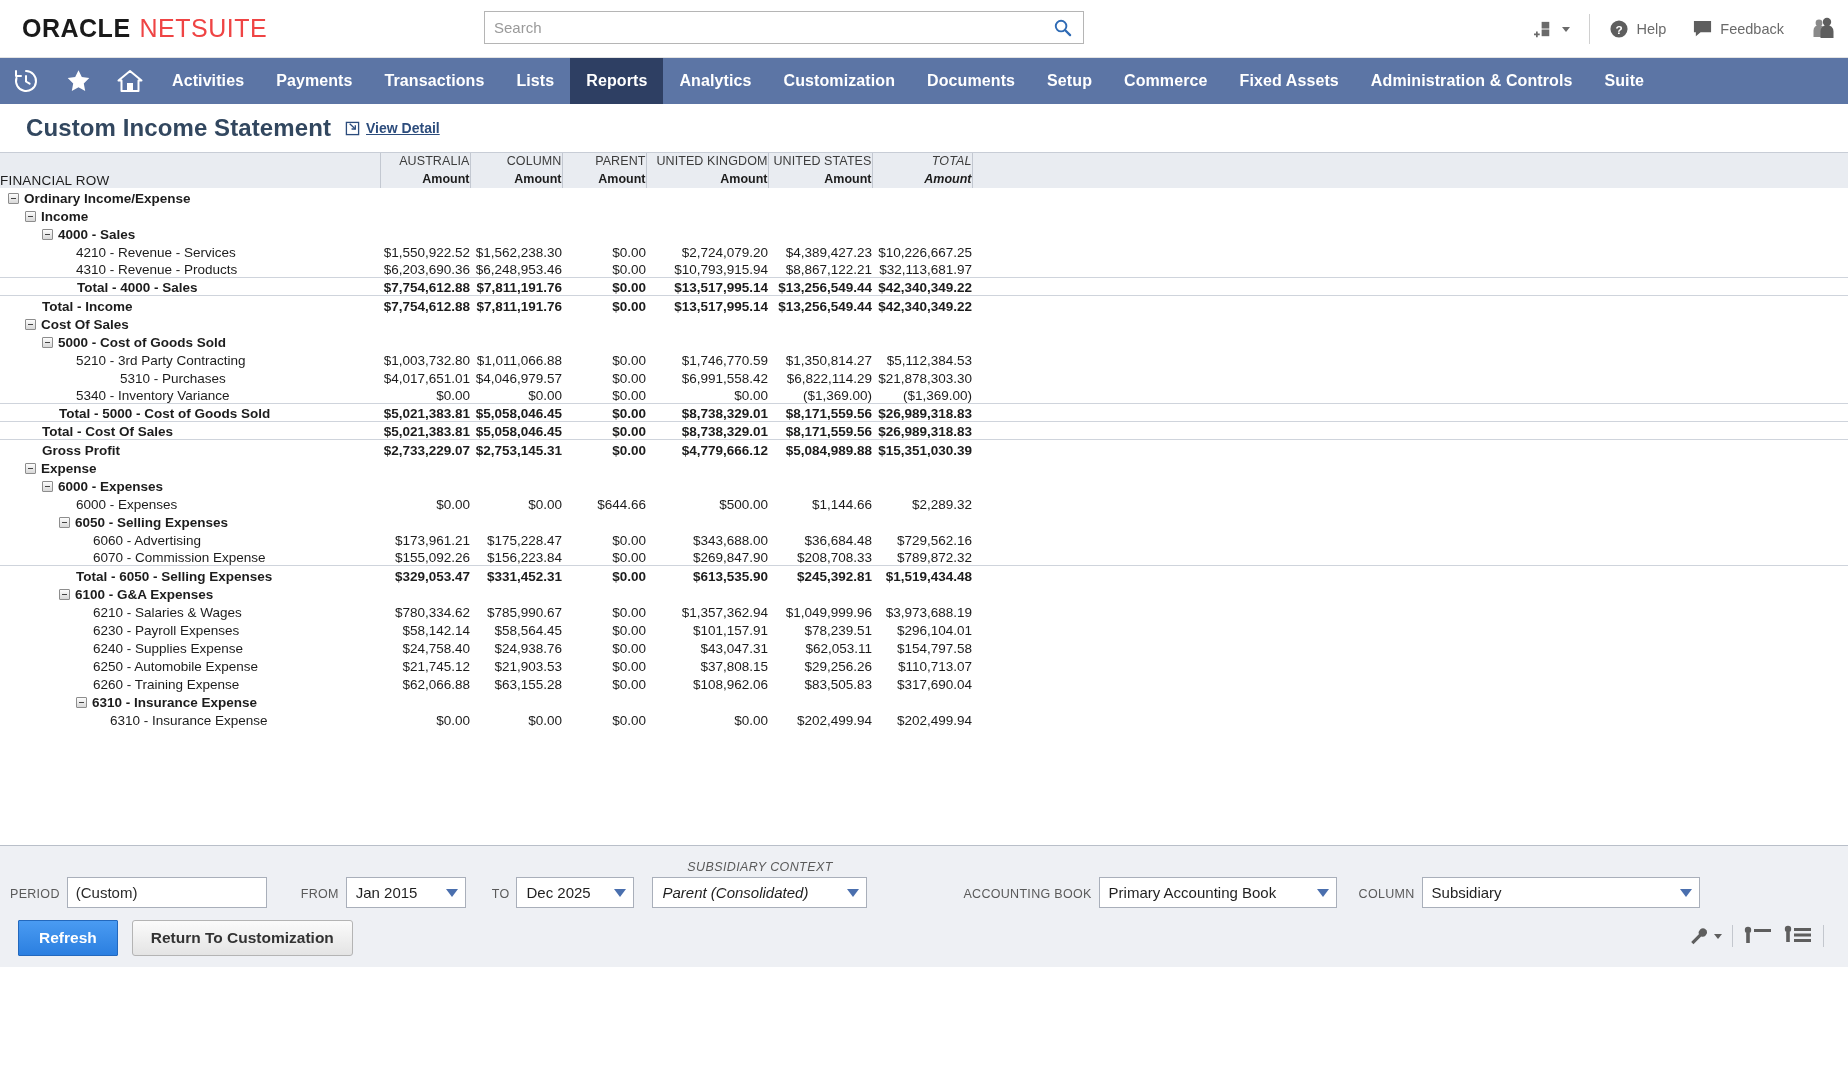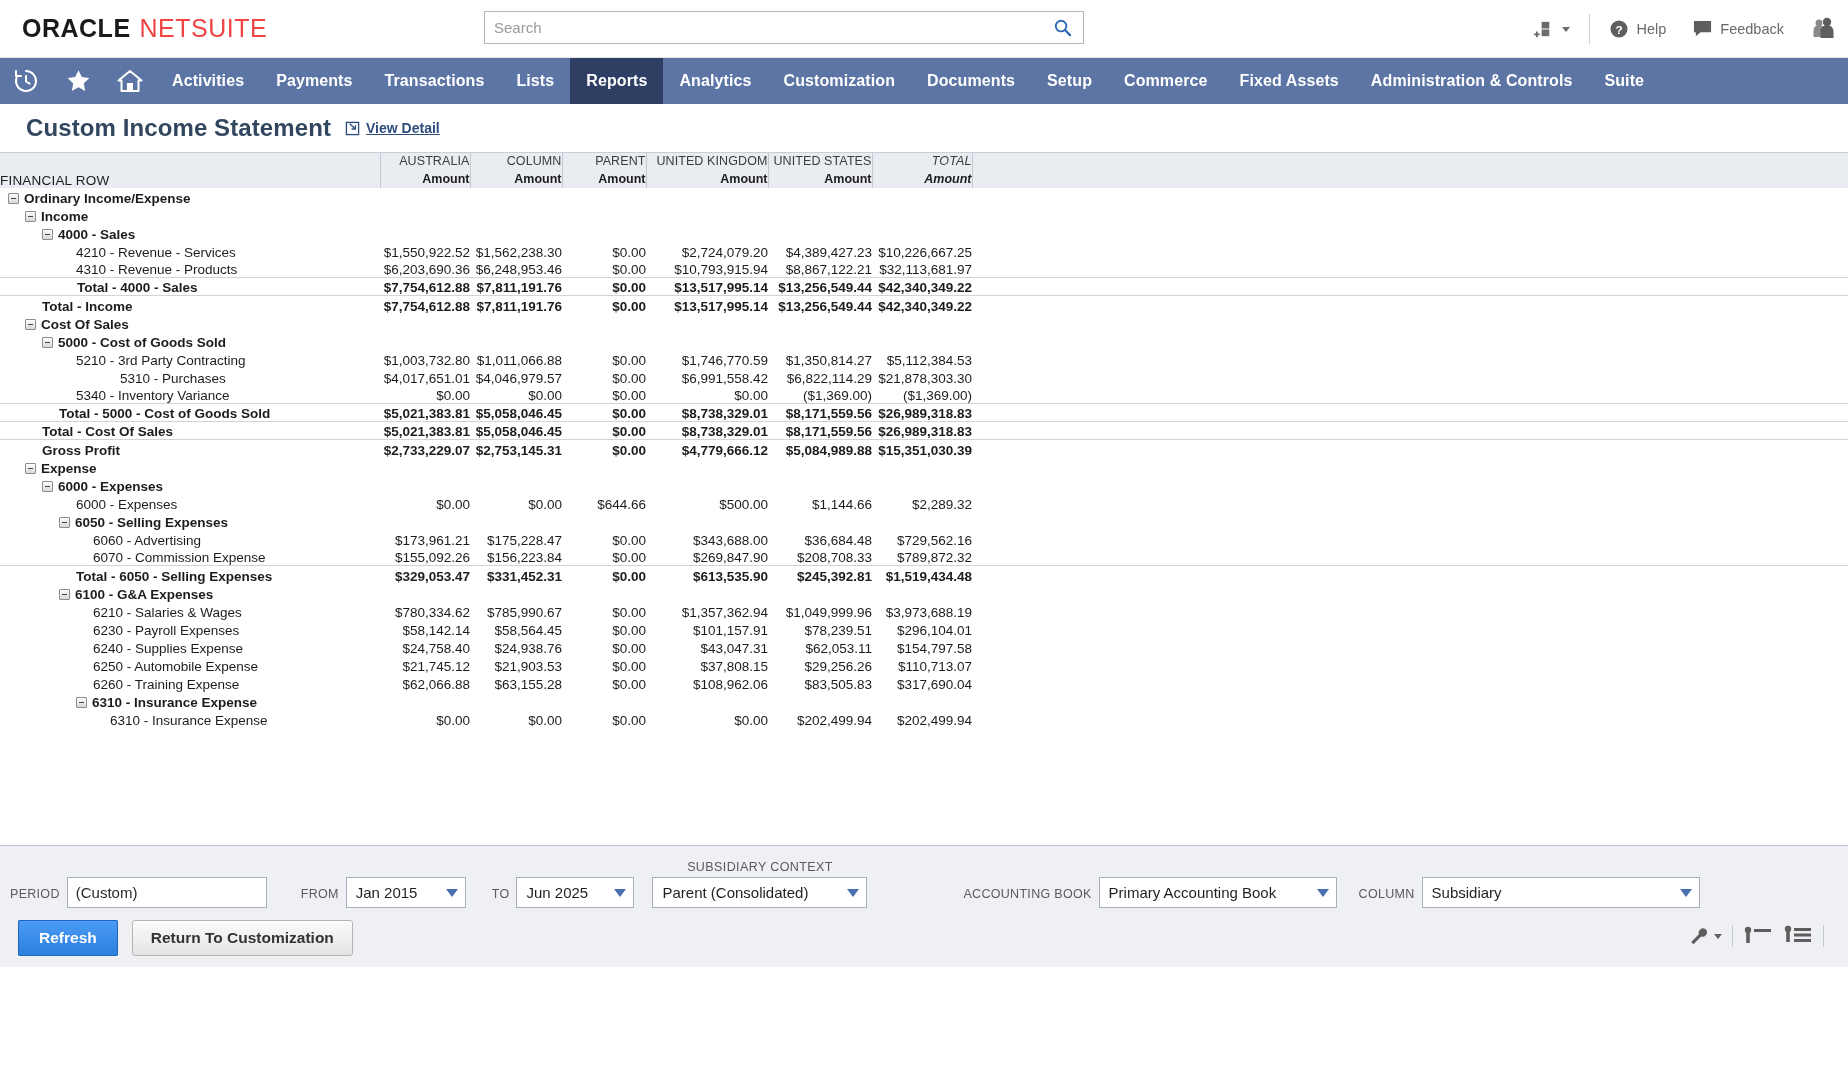--- a/index.html
+++ b/index.html
@@ -266,20 +266,21 @@
     border-left: 6px solid transparent;
     border-right: 6px solid transparent;
     border-top: 8px solid #4a6fae;
     flex: none;
   }
   .subctx {
     display: flex;
     flex-direction: column;
     margin-left: 18px;
     margin-right: 10px;
+    font-style: italic;
   }
   .subctx .flabel {
     padding: 0 0 3px 0;
     margin: 0;
     text-align: center;
     font-size: 12.5px;
     letter-spacing: 0.4px;
   }
 
   .buttons-row {
@@ -775,21 +776,21 @@
     <input class="ftext" style="width: 200px;" type="text" value="(Custom)">
 
     <span class="flabel" style="margin-left:34px;">FROM</span>
     <div class="fselect" style="width:120px;">
       <span>Jan 2015</span>
       <span class="caret"></span>
     </div>
 
     <span class="flabel" style="margin-left:26px;">TO</span>
     <div class="fselect" style="width:118px;">
-      <span>Jun 2025</span>
+      <span>Dec 2025</span>
       <span class="caret"></span>
     </div>
 
     <div class="subctx">
       <span class="flabel">SUBSIDIARY CONTEXT</span>
       <div class="fselect" style="width:215px;">
         <span>Parent (Consolidated)</span>
         <span class="caret"></span>
       </div>
     </div>

